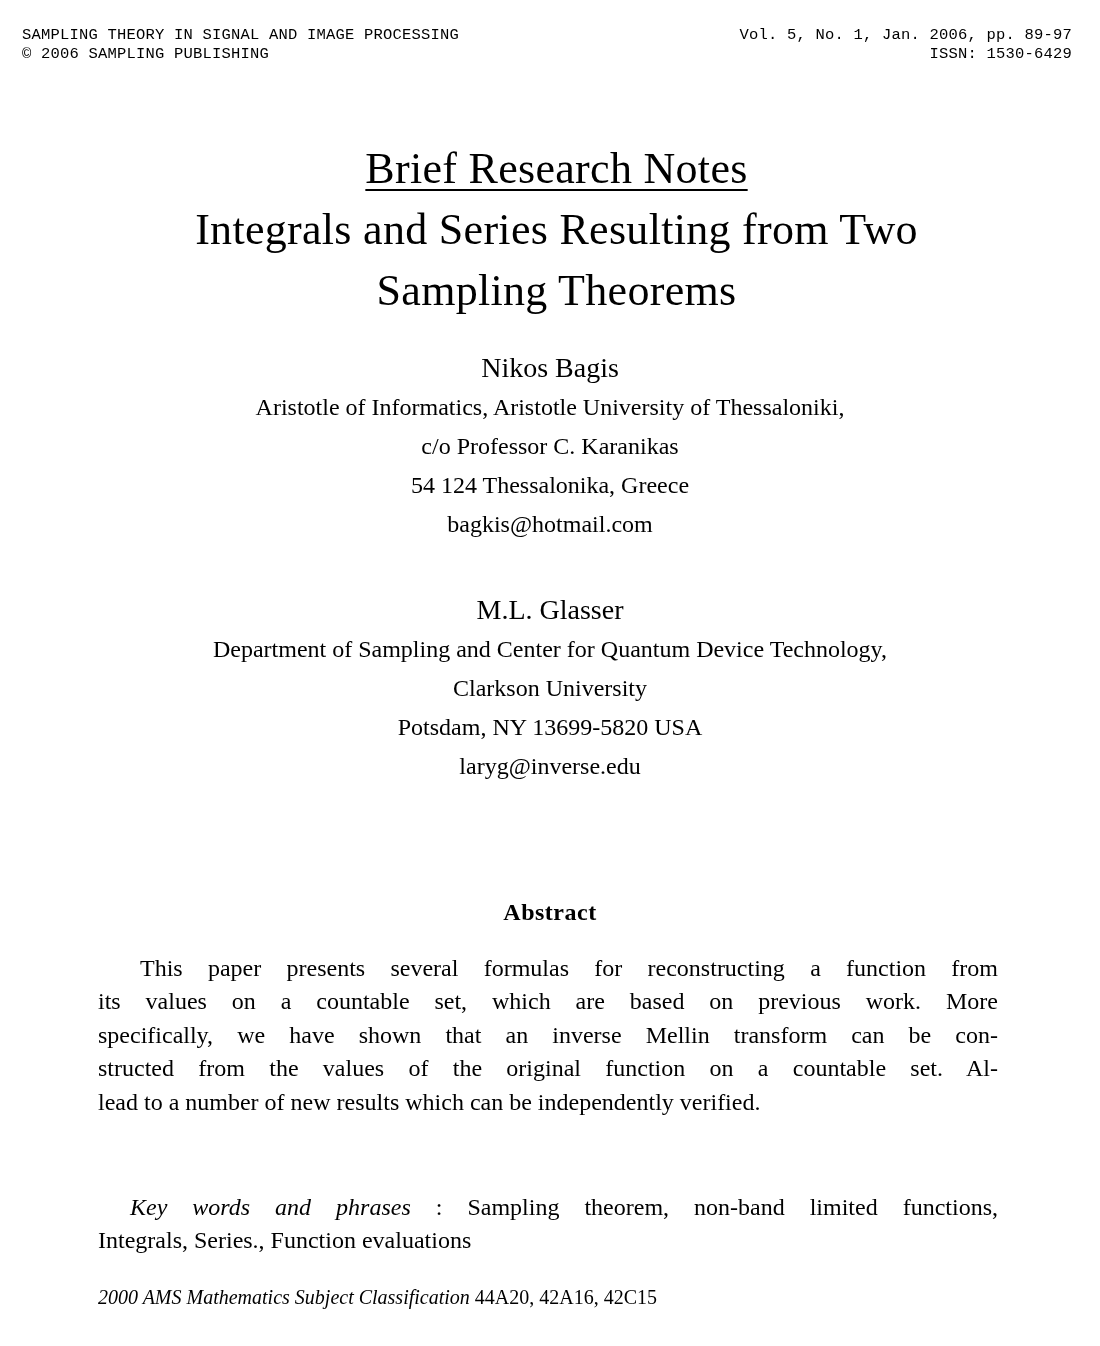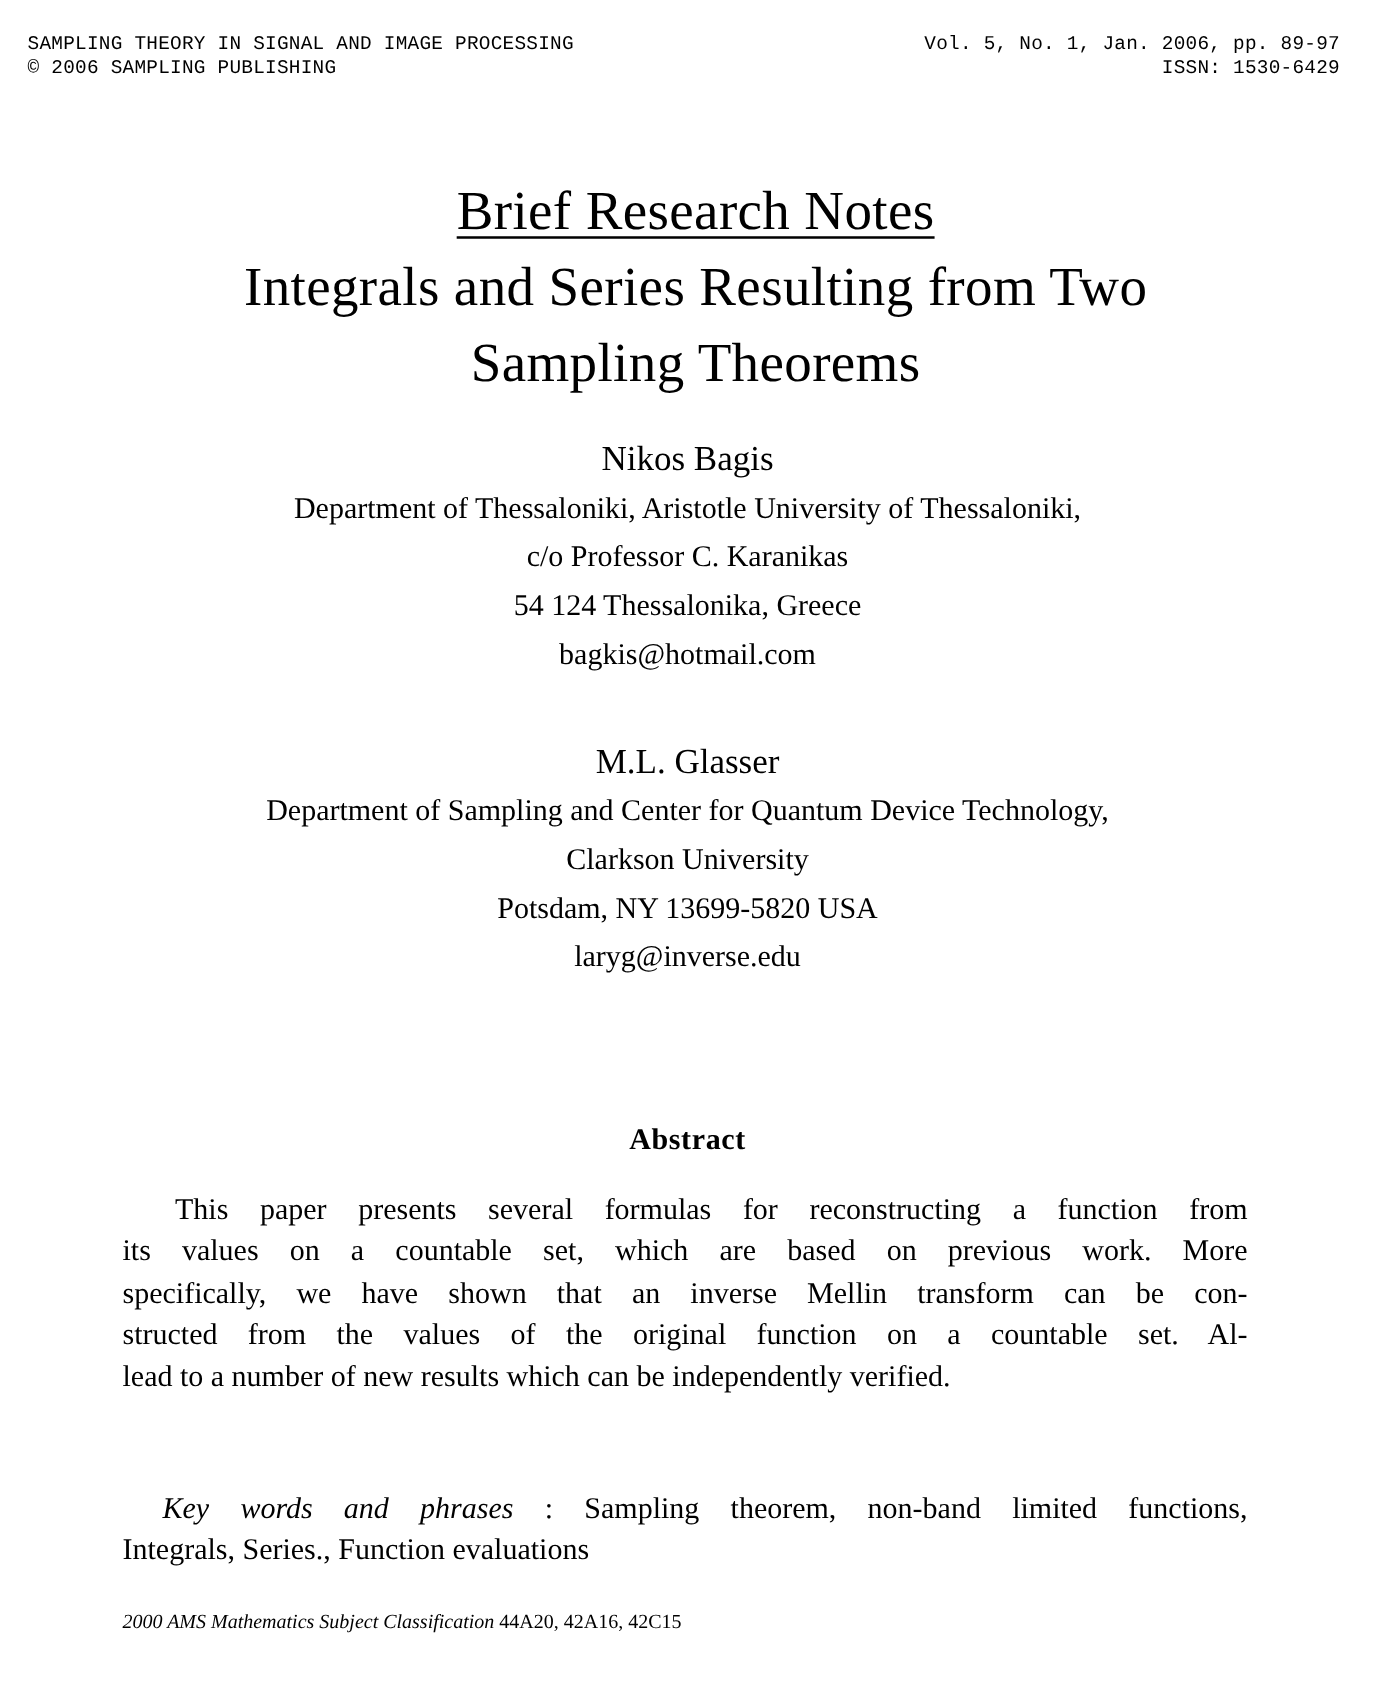--- a/index.html
+++ b/index.html
@@ -109,21 +109,21 @@
     text-align: justify;
     text-align-last: justify;
     margin-left: 32px;
   }
   .italic { font-style: italic; }
 
   .msc {
     position: absolute;
     top: 1281px;
     left: 98px;
-    font-size: 16px;
+    font-size: 20px;
     line-height: 33px;
     white-space: nowrap;
   }
 </style>
 </head>
 <body>
 
 <div class="running-head left">
   <div>SAMPLING THEORY IN SIGNAL AND IMAGE PROCESSING</div>
   <div>© 2006 SAMPLING PUBLISHING</div>
@@ -136,21 +136,21 @@
 <div class="title-block">
   <div class="title-line underlined">
     <span>Brief Research Notes</span>
   </div>
   <div class="title-line">Integrals and Series Resulting from Two</div>
   <div class="title-line">Sampling Theorems</div>
 </div>
 
 <div class="author-block author-1">
   <div class="author-name">Nikos Bagis</div>
-  <div>Department of Thessaloniki, Aristotle University of Thessaloniki,</div>
+  <div>Aristotle of Informatics, Aristotle University of Thessaloniki,</div>
   <div>c/o Professor C. Karanikas</div>
   <div>54 124 Thessalonika, Greece</div>
   <div>bagkis@hotmail.com</div>
 </div>
 
 <div class="author-block author-2">
   <div class="author-name">M.L. Glasser</div>
   <div>Department of Sampling and Center for Quantum Device Technology,</div>
   <div>Clarkson University</div>
   <div>Potsdam, NY 13699-5820 USA</div>

